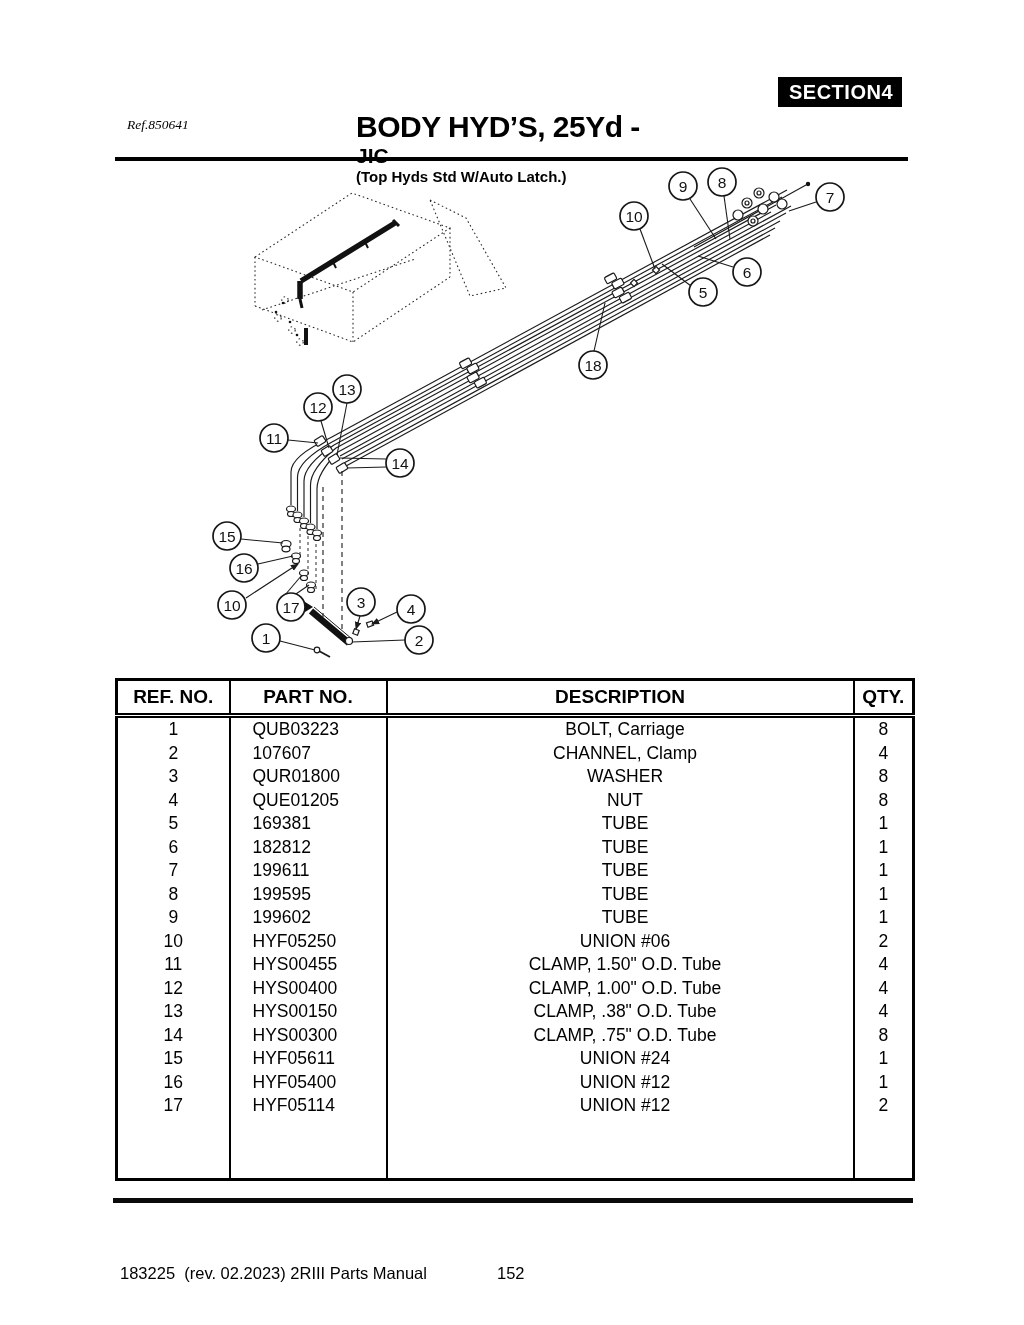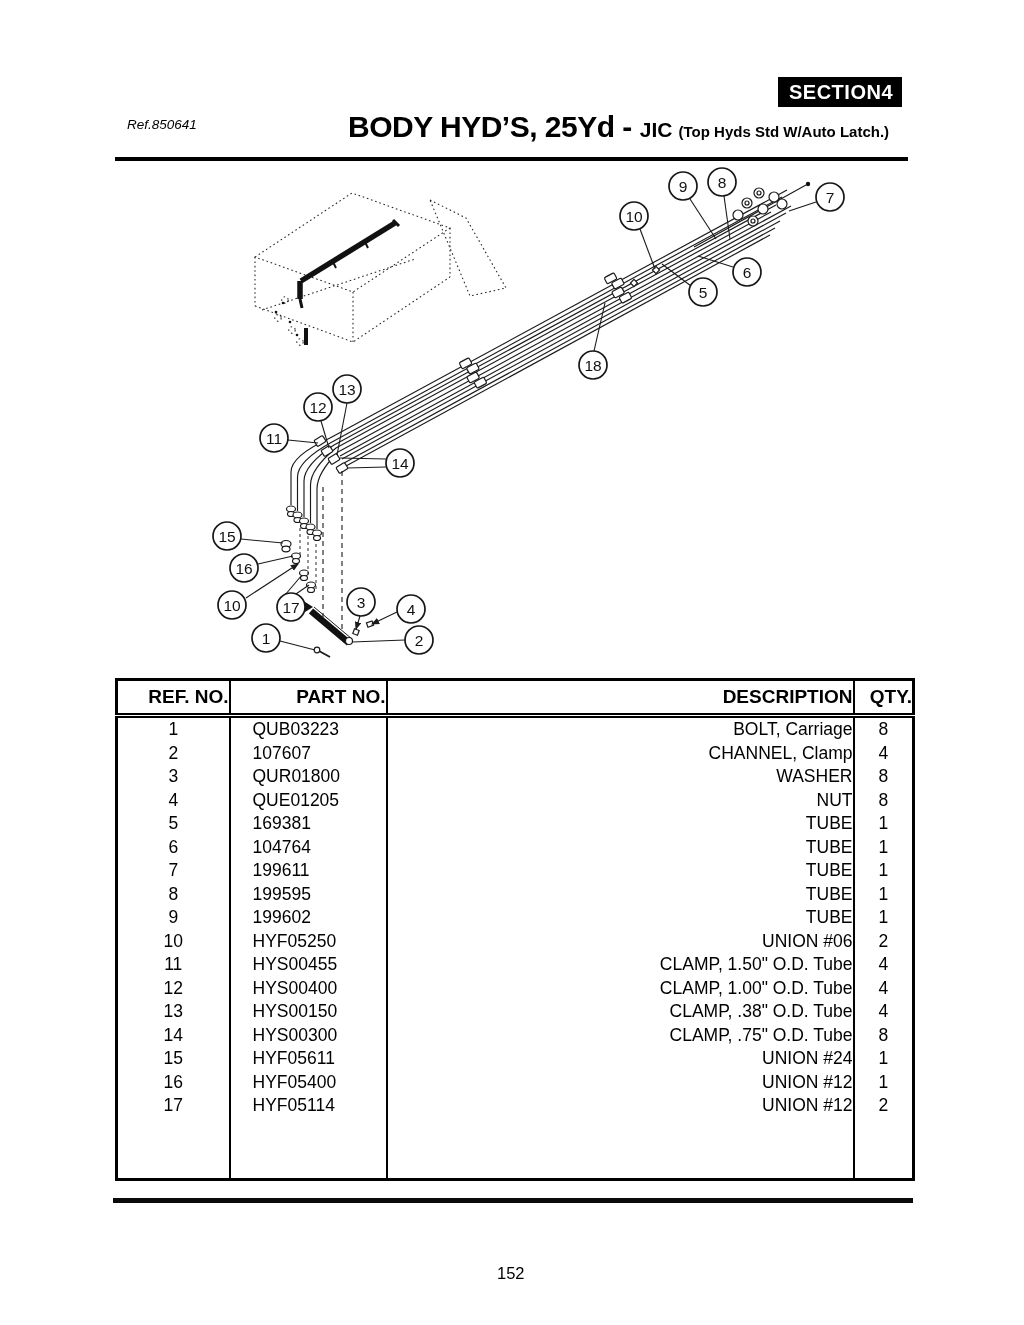--- a/index.html
+++ b/index.html
@@ -10,25 +10,25 @@
   }
   
   .section-badge {
     position:absolute; left:778px; top:77px; width:124px; height:30px;
     background:#000; color:#fff; display:flex; align-items:center;
     justify-content:space-between; padding:0 11px; box-sizing:border-box;
     font-weight:bold; font-size:20px; letter-spacing:.5px;text-align:center;
   }
   .ref-label {
     position:absolute; left:127px; top:117px;
-    font-style:italic; font-size:13.5px;
+    font-style:italic; font-size:13.5px;font-family:Liberation Serif, serif;
   }
   .title-row {
     position:absolute; left:348px; top:110px; width:570px;
-    display:flex; align-items:baseline; white-space:nowrap;
+    display:flex; align-items:baseline; white-space:nowrap;flex-direction:column;
   }
   .title-main { font-size:30px; font-weight:bold; letter-spacing:-0.5px; }
   .title-sub  { font-size:21px; font-weight:bold; margin-left:8px; }
   .title-note { font-size:15px; font-weight:bold; margin-left:6px; }
   .header-rule {
     position:absolute; left:115px; top:157px; width:793px; height:4px; background:#000;
   }
   
   .diagram-svg { position:absolute; left:0; top:0; }
   .tb   { stroke:#1b1b1b; stroke-width:1.15; fill:none; }
@@ -38,28 +38,28 @@
   .ldr  { stroke:#1b1b1b; stroke-width:1.1; fill:none; }
   .fit  { fill:#fff; stroke:#1b1b1b; stroke-width:1.2; }
   .co circle { fill:#fff; stroke:#161616; stroke-width:1.7; }
   .co text { font-family:"Liberation Sans",sans-serif; font-size:15.5px; fill:#111;
              text-anchor:middle; }
   
   .parts-table-wrap { position:absolute; left:115px; top:678px; width:797px; height:503px; }
   table.parts { border-collapse:collapse; width:100%; height:100%; table-layout:fixed;
                 border:3px solid #000; }
   table.parts th {
-    font-size:19px; font-weight:bold; height:32px; text-align:right;
+    font-size:19px; font-weight:bold; height:32px; text-align:center;
     border-bottom:5px double #000; padding:0;
   }
   table.parts td { padding:0; font-size:17.5px; height:23px; line-height:23.5px; }
   .bline { border-right:2px solid #000; }
   .c-ref  { text-align:center; }
   .c-part { text-align:left; padding-left:22px !important;margin-left:31px; }
-  .c-desc { text-align:right; padding-left:10px !important; }
+  .c-desc { text-align:center; padding-left:10px !important; }
   .c-qty  { text-align:center; }
   tr.filler td { height:auto; }
   .bottom-rule { position:absolute; left:113px; top:1198px; width:800px; height:5px; background:#0a0a0a; }
   
   .footer-left { position:absolute; left:120px; top:1264px; font-size:16.5px; white-space:pre; }
   .footer-page { position:absolute; left:497px; top:1264px; font-size:16.5px; }
 </style>
 </head>
 <body>
 
@@ -348,21 +348,21 @@
             <td class="c-qty">8</td>
           </tr>
         <tr>
             <td class="c-ref bline">5</td>
             <td class="c-part bline">169381</td>
             <td class="c-desc bline">TUBE</td>
             <td class="c-qty">1</td>
           </tr>
         <tr>
             <td class="c-ref bline">6</td>
-            <td class="c-part bline">104764</td>
+            <td class="c-part bline">182812</td>
             <td class="c-desc bline">TUBE</td>
             <td class="c-qty">1</td>
           </tr>
         <tr>
             <td class="c-ref bline">7</td>
             <td class="c-part bline">199611</td>
             <td class="c-desc bline">TUBE</td>
             <td class="c-qty">1</td>
           </tr>
         <tr>
@@ -430,15 +430,16 @@
             <td class="bline"></td>
             <td class="bline"></td>
             <td></td>
           </tr>
       </tbody>
     </table>
   </div>
 
   <div class="bottom-rule"></div>
 
+  <div class="footer-left">183225  (rev. 02.2023) 2RIII Parts Manual</div>
   <div class="footer-page">152</div>
 
 </div>
 
 </body></html>

